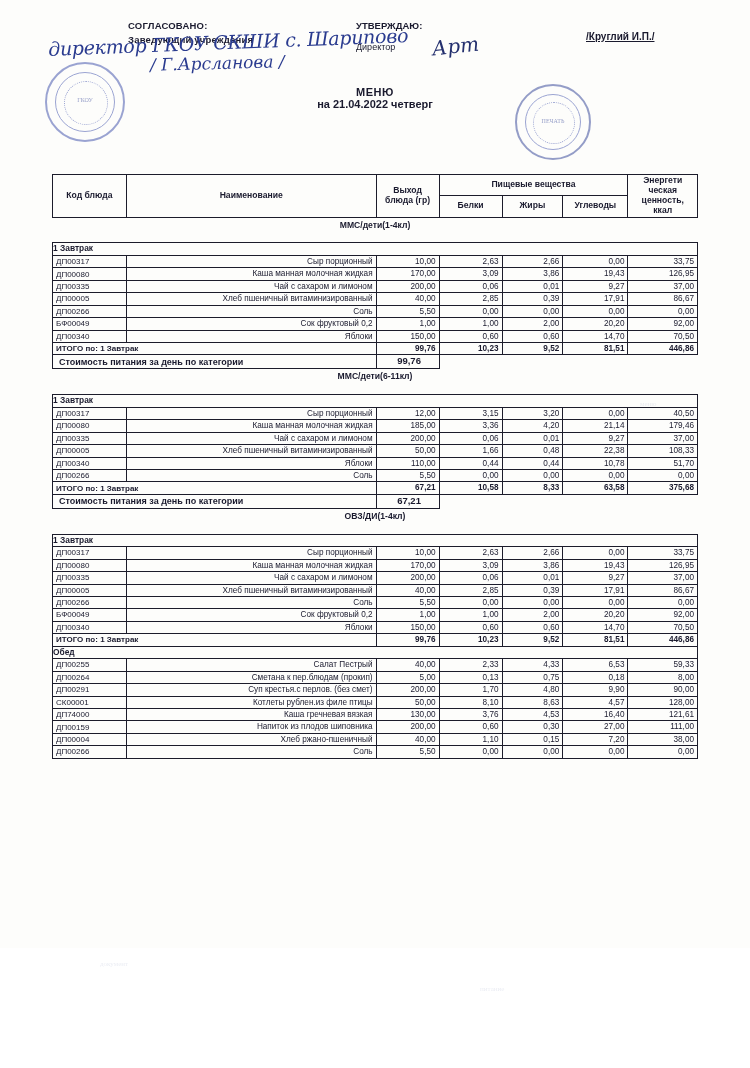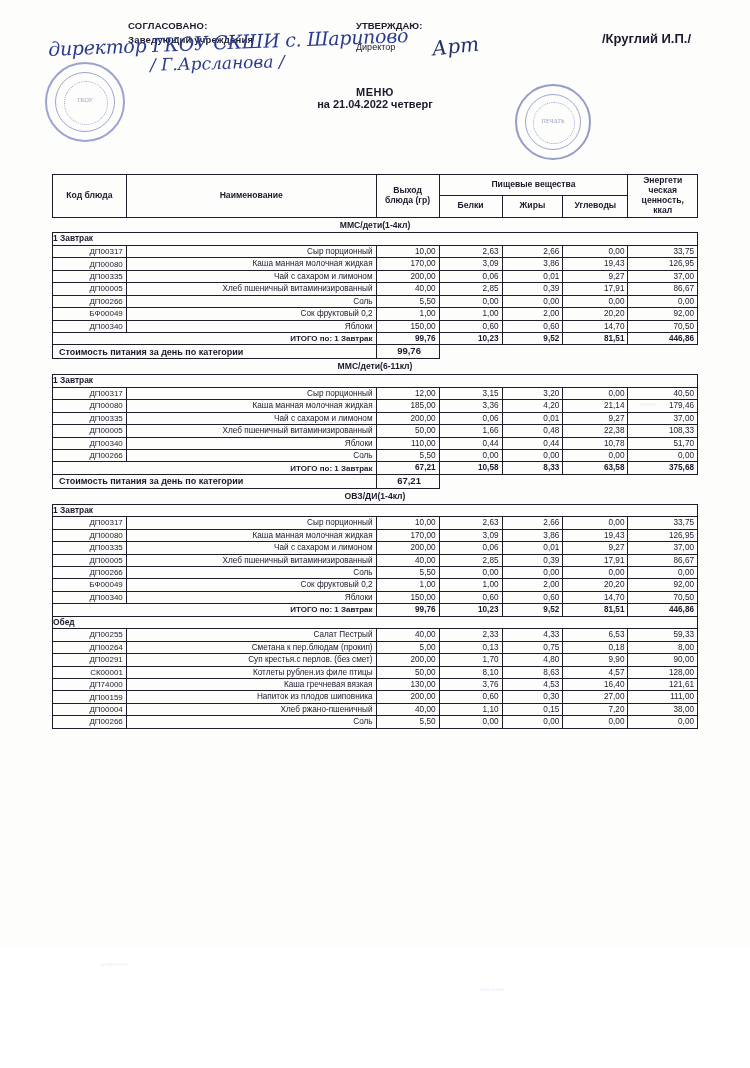--- a/index.html
+++ b/index.html
@@ -44,24 +44,25 @@
     font-size: 9.5px;
     font-weight: bold;
   }
   .hdr-right .l2 {
     margin-top: 11px;
     font-weight: normal;
     font-size: 9px;
   }
   .hdr-right-name {
     position: absolute;
-    left: 602px;
+    left: 586px;
     top: 31px;
-    font-size: 13px;
-    font-weight: bold;
+    font-size: 10px;
+    font-weight: bold;
+    text-decoration: underline;
   }
   
   .sig {
     position: absolute;
     font-family: "DejaVu Serif", serif;
     font-style: italic;
     color: #2a3b8f;
     white-space: nowrap;
     pointer-events: none;
   }
@@ -178,38 +179,38 @@
   .col-b      { width: 58px; }
   .col-f      { width: 56px; }
   .col-c      { width: 60px; }
   .col-e      { width: 64px; }
 
   td.num {
     text-align: right;
     padding-right: 5px;
   }
   td.code {
-    text-align: right;
+    text-align: left;
     padding-left: 4px;
     font-size: 8px;
   }
   td.name {
     text-align: right;
     padding-left: 4px;
   }
   tr.cat td {
     text-align: center;
     font-weight: bold;
     font-size: 8.6px;
     border-left: none;
     border-right: none;
     border-top: none;
     border-bottom: none;
     padding-top: 3px;
-    padding-bottom: 2px;
+    padding-bottom: 12px;
   }
   tr.meal td {
     font-weight: bold;
     font-size: 8.4px;
     border: 1px solid #1c1c2b;
     border-right: none;
     padding-left: 0;
   }
   tr.meal td.blank {
     border-left: none;

